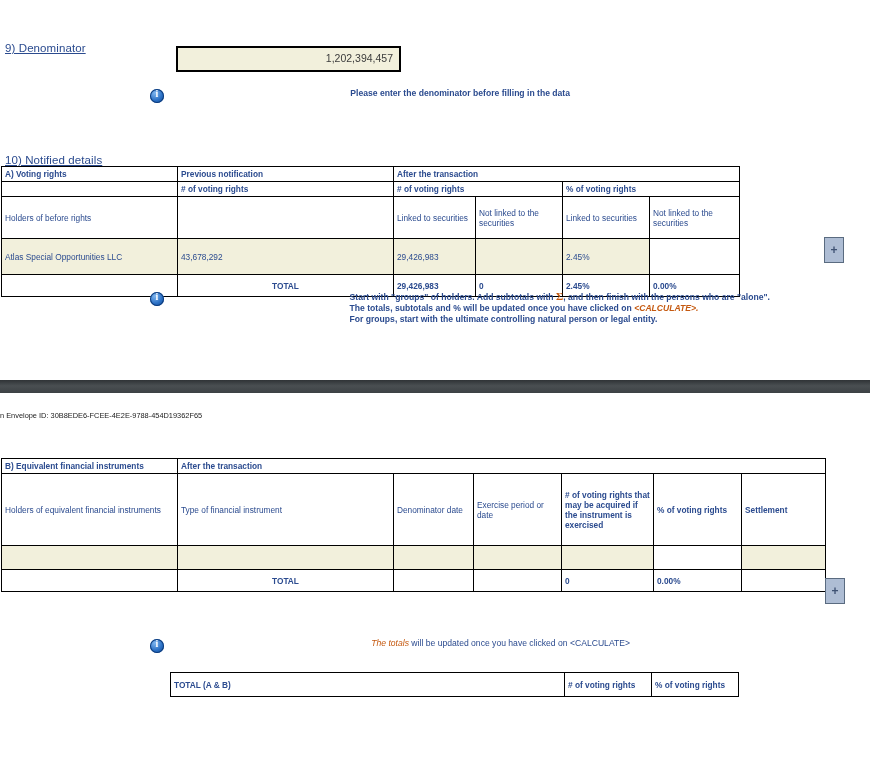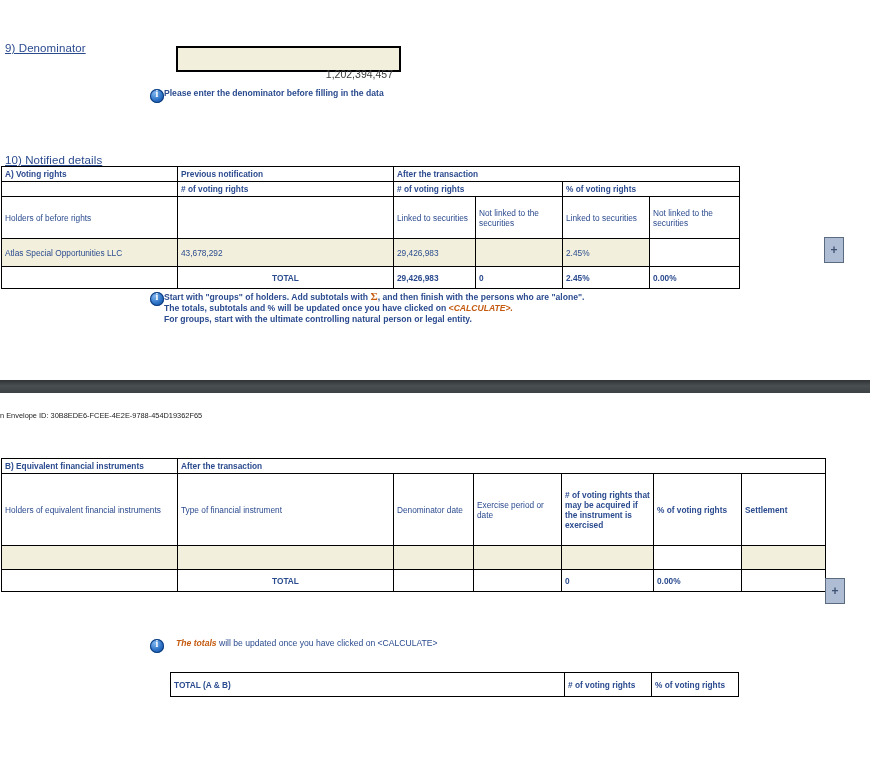--- a/index.html
+++ b/index.html
@@ -15,40 +15,40 @@
   .section-heading{
     font-size:11.5px;color:#2b4b8f;text-decoration:underline;
     letter-spacing:.1px;white-space:nowrap;margin-top:28px;
   }
 
   
   .denominator-box{
     box-sizing:border-box;
     background:#f2f0dc;border:2px solid #000;
     text-align:right;font-size:10.5px;color:#3b3b3b;
-    padding:20px 6px 0 0;
+    padding:4px 6px 0 0;
   }
 
   
   .info-icon{
     display:inline-block;width:14px;height:14px;border-radius:50%;
     background:radial-gradient(circle at 35% 30%,#7fb6ef 0%,#2a6fc4 55%,#124a94 100%);
     box-shadow:inset 0 0 0 1px #0d3c7d;
     position:relative;vertical-align:top;flex:0 0 auto;margin-top:1px;
   }
   .info-icon::after{
     content:"i";position:absolute;left:0;right:0;top:-1px;
     text-align:center;color:#fff;font-size:10px;font-weight:bold;
     font-family:"Liberation Serif","DejaVu Serif",serif;
   }
-  .info-row{display:flex;align-items:flex-start;gap:0;}
+  .info-row{display:flex;align-items:flex-start;gap:6px;justify-content:space-between;}
   .info-text{font-size:8.6px;font-weight:bold;color:#2b4b8f;line-height:11px;}
   .info-text.normal{font-weight:normal;}
   .orange{color:#c55a11;}
-  .orange-bi{color:#c55a11;font-weight:bold;font-style:italic;margin-left:12px;}
+  .orange-bi{color:#c55a11;font-weight:normal;font-style:italic;margin-left:12px;}
   .orange-i{color:#c55a11;font-style:italic;font-weight:bold;}
 
   
   table.grid{border-collapse:collapse;table-layout:fixed;}
   table.grid td{
     border:1px solid #000;
     font-size:8.3px;color:#2b4b8f;vertical-align:middle;
     padding:2px 3px;line-height:10px;
   }
   td.bold{font-weight:bold;}
@@ -123,21 +123,21 @@
     <td class="hdr orange-txt" colspan="2">% of voting rights</td>
   </tr>
   <tr style="height:42px;">
     <td>Holders of before rights</td>
     <td></td>
     <td>Linked to securities</td>
     <td>Not linked to the securities</td>
     <td class="orange-txt">Linked to securities</td>
     <td class="orange-txt">Not linked to the securities</td>
   </tr>
-  <tr style="height:28px;">
+  <tr style="height:36px;">
     <td class="beige left num">Atlas Special Opportunities LLC</td>
     <td class="beige num">43,678,292</td>
     <td class="beige num">29,426,983</td>
     <td class="beige"></td>
     <td class="beige orange-txt">2.45%</td>
     <td class="white"></td>
   </tr>
   <tr style="height:22px;">
     <td class="noborder"></td>
     <td class="total-lbl">TOTAL</td>

